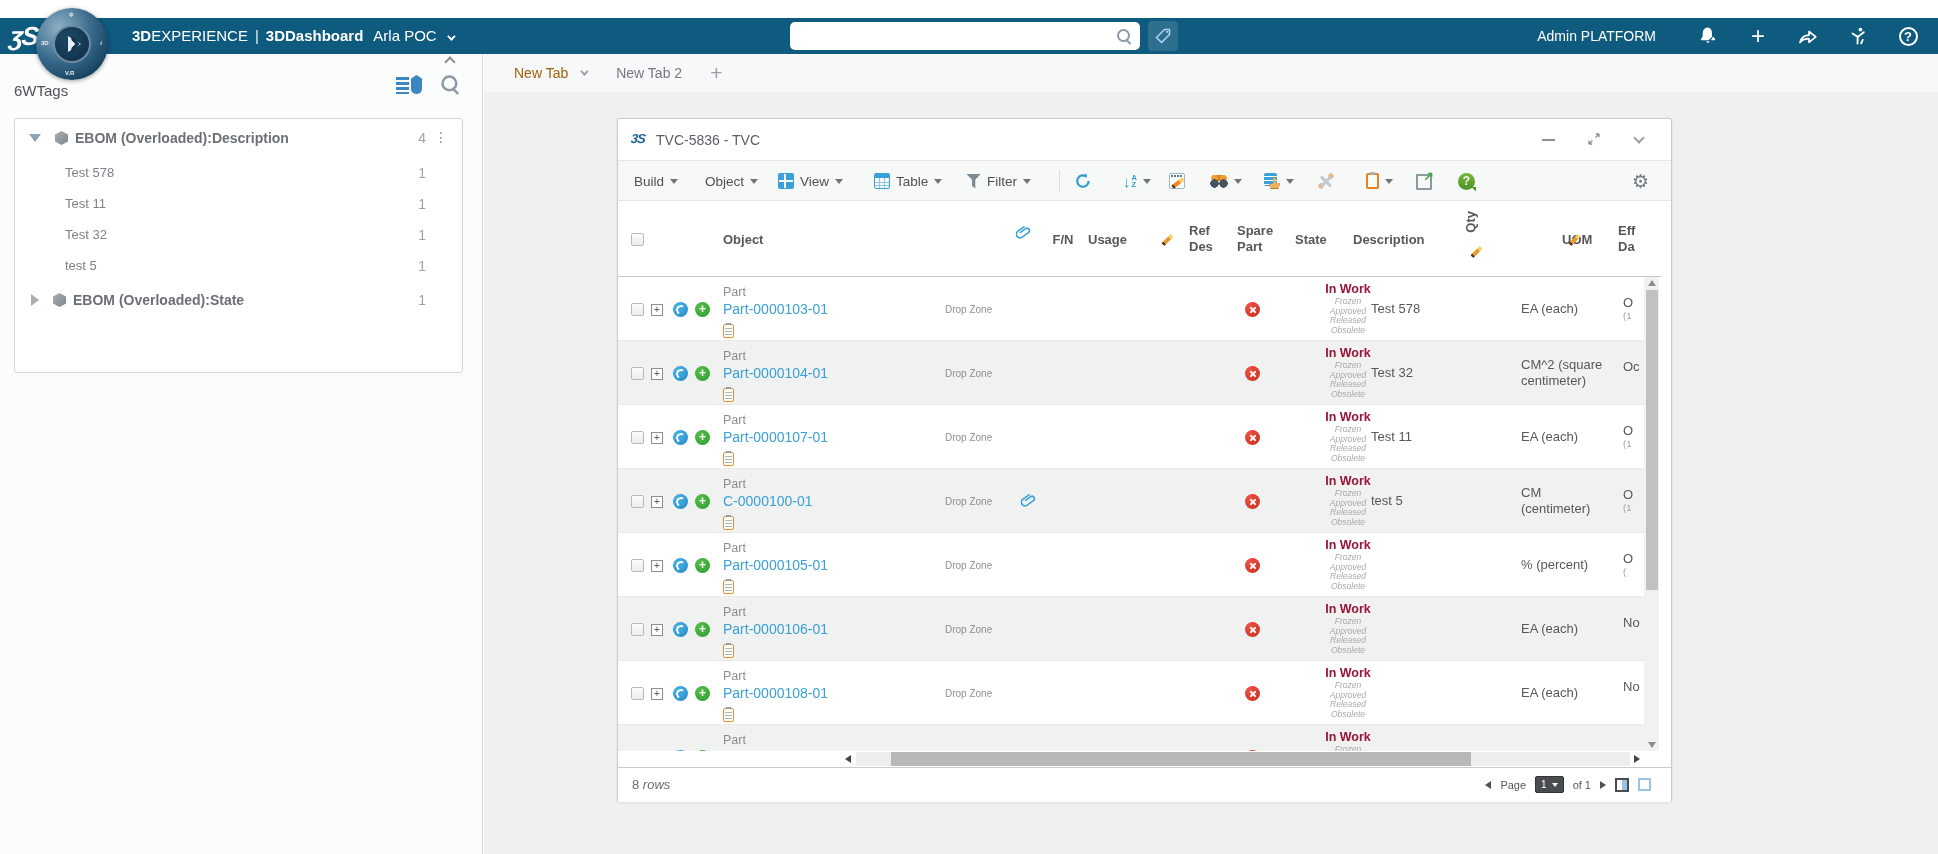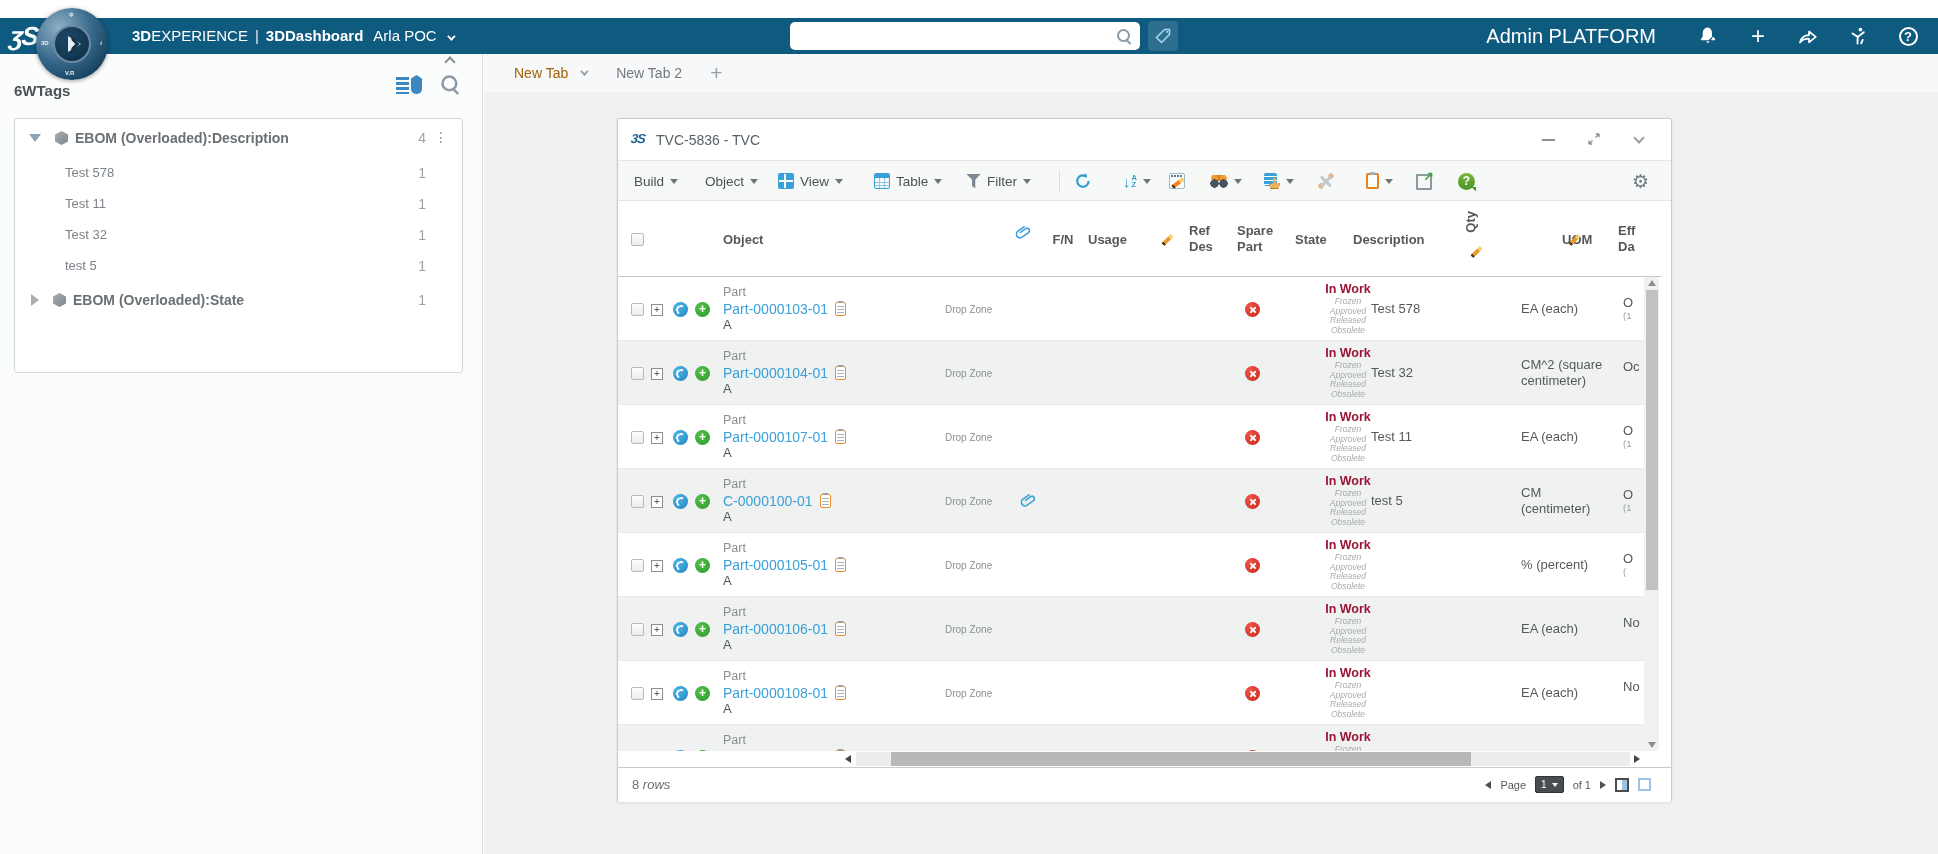--- a/index.html
+++ b/index.html
@@ -32,35 +32,35 @@
   #brand .chev { margin-left:10px; width:6px; height:6px; }
   #searchwrap { position:absolute; left:790px; top:4px; width:350px; height:28px; background:#fff; border-radius:5px; }
   #searchwrap input { position:absolute; left:12px; top:1px; width:300px; height:25px; border:none; outline:none; font-size:14px; color:#444; background:transparent; }
   #searchwrap input::placeholder { color:#9aa3a8; }
   .mag { position:relative; display:inline-block; width:16px; height:16px; }
   .mag::before { content:""; position:absolute; left:1px; top:1px; width:9px; height:9px; border:2px solid #8b9aa5; border-radius:50%; }
   .mag::after { content:""; position:absolute; left:11px; top:11px; width:6px; height:2px; background:#8b9aa5; transform:rotate(45deg); transform-origin:0 0; }
   #search-mag { position:absolute; right:8px; top:6px; }
   #navtag { position:absolute; left:1148px; top:3px; width:30px; height:30px; border-radius:4px; background:rgba(255,255,255,.13); display:flex; align-items:center; justify-content:center; }
   #navright { position:absolute; right:18px; top:0; height:36px; display:flex; align-items:center; gap:26px; }
-  #userlabel { font-size:20px; color:#fff; margin-right:14px; }
+  #userlabel { font-size:14px; color:#fff; margin-right:14px; }
   .navico { display:flex; align-items:center; justify-content:center; width:24px; height:24px; }
   #plus-icon { font-size:24px; font-weight:300; color:#fff; line-height:22px; }
   #help-top { width:19px; height:19px; border:2px solid #fff; border-radius:50%; font-size:13px; font-weight:bold; color:#fff; display:flex; align-items:center; justify-content:center; }
 
   
   #tabbar { position:absolute; left:484px; top:54px; width:1454px; height:38px; background:#f7f8f9; display:flex; align-items:center; }
   .tab { font-size:14px; color:#75797c; margin-left:30px; display:flex; align-items:center; gap:12px; cursor:default;}
   .tab.active { color:#a16207; }
   .tab .chev { color:#9aa0a4; width:6px; height:6px; }
   #tab-add { font-size:21px; color:#9aa0a4; margin-left:28px; font-weight:300; }
 
   
   #sidebar { position:absolute; left:0; top:54px; width:483px; height:800px; background:#fbfcfc; border-right:1px solid #d8dadb; }
-  #sb-title { position:absolute; left:14px; top:28px; font-size:15px; font-weight:bold; color:#4c5256; }
+  #sb-title { position:absolute; left:14px; top:28px; font-size:15px; font-weight:normal; color:#4c5256; }
   #sb-caret { position:absolute; right:28px; top:4px; width:8px; height:8px; border-left:2px solid #8a9096; border-top:2px solid #8a9096; transform:rotate(45deg); }
   #sb-sort { position:absolute; right:60px; top:20px; width:26px; height:24px; }
   #sb-sort::before { content:""; position:absolute; left:0; top:3px; width:13px; height:17px;
     background:linear-gradient(#3c87c0 0 3px, transparent 3px 5px, #3c87c0 5px 8px, transparent 8px 10px, #3c87c0 10px 13px, transparent 13px 15px, #3c87c0 15px 17px); }
   #sb-sort::after { content:""; position:absolute; right:0; top:1px; width:11px; height:19px; background:#3c87c0; border-radius:2px 2px 5px 5px; clip-path:polygon(0 18%,50% 0,100% 18%,100% 100%,0 100%); }
   #sb-search { position:absolute; right:24px; top:22px; transform:scale(1.25); }
   #sb-card { position:absolute; left:14px; top:64px; width:449px; height:255px; background:#fff; border:1px solid #d2d5d6; border-radius:3px; }
   .sb-grouprow { position:relative; height:38px; display:flex; align-items:center; }
   .sb-grouprow .tri-down { width:0;height:0;border-left:6px solid transparent;border-right:6px solid transparent;border-top:8px solid #8da3b2; margin-left:14px;}
   .sb-grouprow .tri-right { width:0;height:0;border-top:6px solid transparent;border-bottom:6px solid transparent;border-left:8px solid #a8aeb2; margin-left:16px;}
@@ -139,21 +139,21 @@
   .trow.alt { background:#f0f1f1; }
   .cb { position:absolute; width:13px; height:13px; border:1px solid #b6babd; border-radius:2px; background:linear-gradient(#fdfdfd,#ececec); }
   .c-cb { left:13px; top:26px; }
   #thead .c-cb { top:32px; }
   .expand { position:absolute; left:33px; top:27px; width:12px; height:12px; border:1px solid #8a8f93; background:#fff; font-size:10px; line-height:10px; text-align:center; color:#555; }
   .globe { position:absolute; left:55px; top:25px; width:15px; height:15px; border-radius:50%; background:radial-gradient(circle at 35% 30%,#4db4e8,#1f86c4); }
   .globe::before { content:""; position:absolute; left:3px; top:3px; width:6px; height:6px; border:2px solid transparent; border-top-color:#fff; border-left-color:#fff; border-radius:50%; transform:rotate(-15deg); }
   .plusico { position:absolute; left:77px; top:25px; width:15px; height:15px; border-radius:50%; background:radial-gradient(circle at 35% 30%,#55bc4a,#2f9b2f); color:#fff; font-size:12px; font-weight:bold; text-align:center; line-height:14px; }
   .objblock { position:absolute; left:105px; top:7px; line-height:16.5px; }
   .otype { font-size:12.5px; color:#8a8f93; }
-  .oname-line { display:flex; align-items:center; gap:7px; }
+  .oname-line { display:flex; gap:7px;flex-direction:column; }
   .olink { font-size:14px; color:#3aa0d8; text-decoration:none; }
   .orev { font-size:13px; color:#55595c; }
   .clipdoc { display:inline-block; width:11px; height:14px; border:1px solid #e8912a; border-radius:2px; background:#fff; position:relative;
     background-image:linear-gradient(#aab2b6 0 1px,transparent 1px 3px,#aab2b6 3px 4px,transparent 4px 6px,#aab2b6 6px 7px,transparent 7px); background-size:7px 8px; background-repeat:no-repeat; background-position:1px 3px; }
   .clipdoc::before { content:""; position:absolute; left:2px; top:-2px; width:5px; height:2px; background:#98a0a5; }
   .dropzone { position:absolute; left:327px; top:27px; font-size:10px; color:#8a8f93; }
   .rowclip { position:absolute; left:403px; top:24px; }
   .redx { position:absolute; left:627px; top:25px; width:15px; height:15px; border-radius:50%; background:radial-gradient(circle at 35% 30%,#ef5548,#c6281c); }
   .redx::before, .redx::after { content:""; position:absolute; left:3.5px; top:6.5px; width:8px; height:2px; background:#fff; border-radius:1px; }
   .redx::before { transform:rotate(45deg); } .redx::after { transform:rotate(-45deg); }

